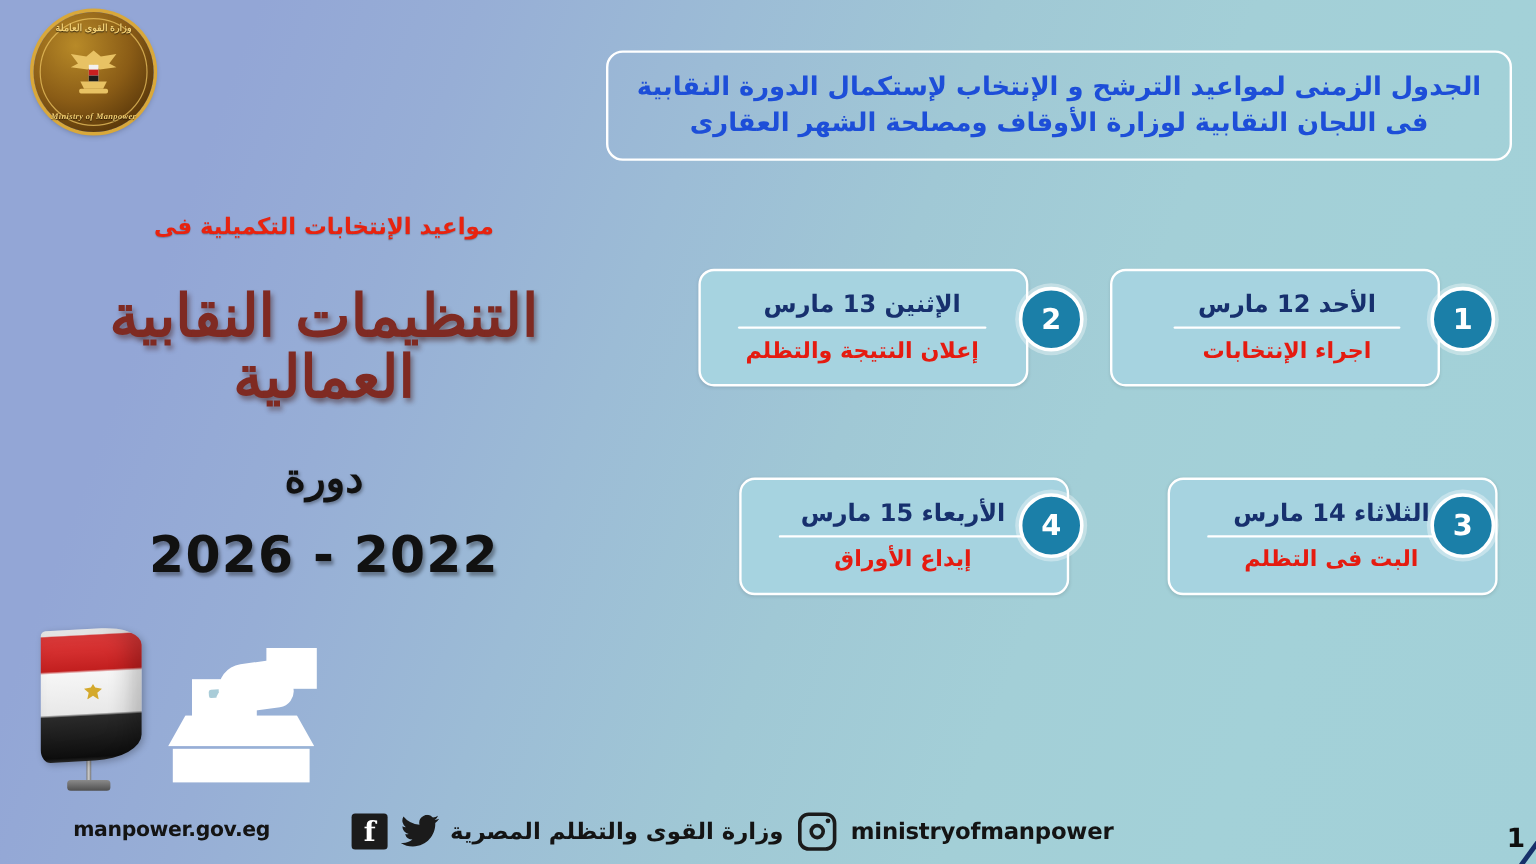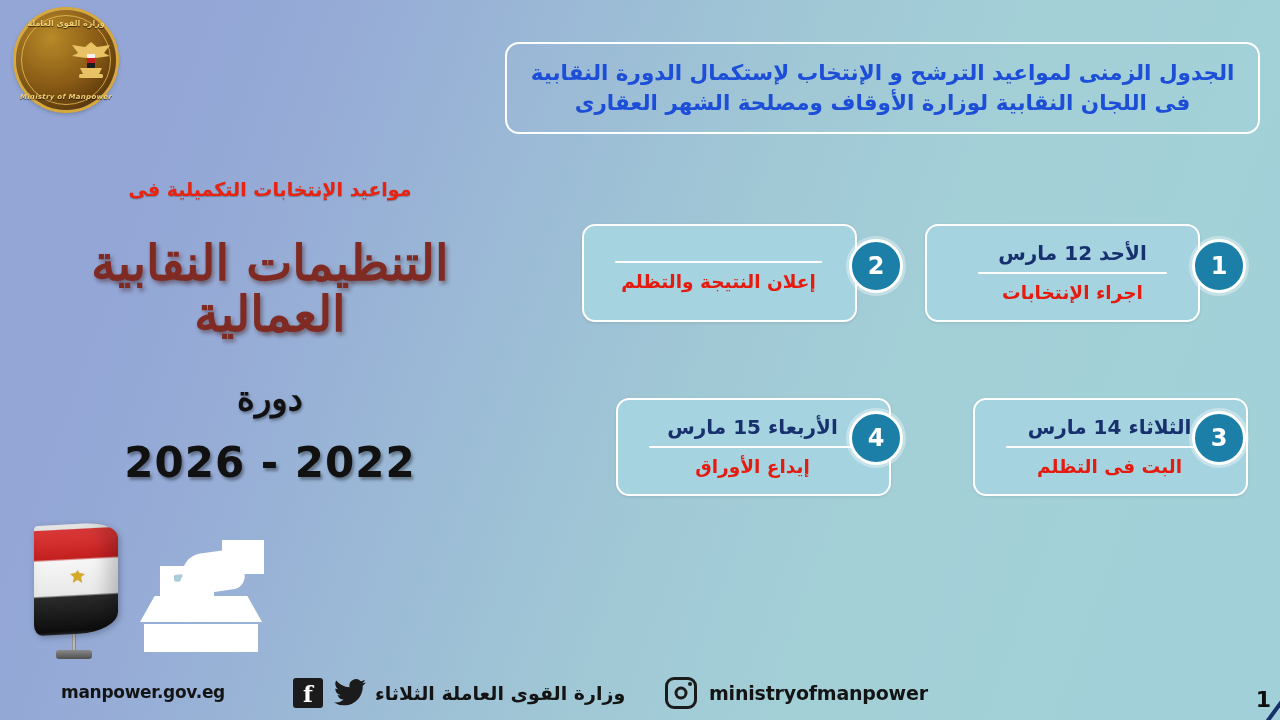--- a/index.html
+++ b/index.html
@@ -6,26 +6,26 @@
   * { margin:0; padding:0; box-sizing:border-box; }
   html, body { width:1280px; height:720px; overflow:hidden; }
   body {
     font-family: "DejaVu Sans", "Liberation Sans", sans-serif;
     background: linear-gradient(110deg, #93a6d6 0%, #93a6d6 14%, #97aed6 26%, #9cbcd6 40%, #a0c8d5 54%, #a3cfd7 68%, #a3d1d8 82%, #a2d0d8 100%);
     position: relative;
   }
 
   
   #seal {
-    position:absolute; left:16px; top:10px; width:100px; height:100px;
+    position:absolute; left:28px; top:10px; width:100px; height:100px;
     border-radius:50%;
     background:
       radial-gradient(circle at 35% 28%, #b88a28 0%, #8a5c16 48%, #5d3a0b 78%, #3d2607 100%);
     box-shadow: 0 0 0 3px #d9a83a, 0 2px 6px rgba(0,0,0,.45);
-    display:flex; align-items:center; 
+    display:flex; align-items:center; justify-content:center;font-family:Liberation Serif, serif;
   }
   #seal .ring {
     position:absolute; inset:5px; border-radius:50%;
     border:1.5px solid rgba(236,196,98,.75);
   }
   #seal .seal-ar {
     position:absolute; top:9px; left:0; right:0; text-align:center;
     font-size:8px; color:#f2cf73; letter-spacing:.4px; font-weight:bold;
     text-shadow:0 1px 1px rgba(0,0,0,.7);
   }
@@ -231,20 +231,21 @@
 </div>
 
 <div class="card" id="card-1">
   <div class="card-date">الأحد  12 مارس</div>
   <div class="card-rule"></div>
   <div class="card-task">اجراء الإنتخابات</div>
 </div>
 <div class="badge" id="badge-1">1</div>
 
 <div class="card" id="card-2">
+  <div class="card-date">الإثنين  13 مارس</div>
   <div class="card-rule"></div>
   <div class="card-task">إعلان النتيجة والتظلم</div>
 </div>
 <div class="badge" id="badge-2">2</div>
 
 <div class="card" id="card-3">
   <div class="card-date">الثلاثاء  14 مارس</div>
   <div class="card-rule"></div>
   <div class="card-task">البت فى التظلم</div>
 </div>
@@ -261,21 +262,21 @@
   <div id="site-url">manpower.gov.eg</div>
 
   <div id="fb-icon">f</div>
 
   <div id="tw-icon">
     <svg viewBox="0 0 32 28" width="32" height="28" aria-hidden="true">
       <path d="M32 3.3a12.8 12.8 0 0 1-3.8 1.05A6.6 6.6 0 0 0 31 .7a13.2 13.2 0 0 1-4.2 1.6A6.56 6.56 0 0 0 15.6 8.3 18.6 18.6 0 0 1 2.2 1.5a6.6 6.6 0 0 0 2 8.8A6.5 6.5 0 0 1 1.3 9.5v.08a6.56 6.56 0 0 0 5.26 6.43 6.6 6.6 0 0 1-2.96.11 6.57 6.57 0 0 0 6.13 4.56A13.2 13.2 0 0 1 0 23.4a18.56 18.56 0 0 0 10.06 2.95c12.07 0 18.67-10 18.67-18.67l-.02-.85A13.3 13.3 0 0 0 32 3.3z" fill="#1b1b1b"></path>
     </svg>
   </div>
 
-  <div id="social-name-ar">وزارة القوى العاملة الثلاثاء</div>
+  <div id="social-name-ar">وزارة القوى والتظلم المصرية</div>
 
   <div id="ig-icon">
     <div class="lens"></div>
     <div class="dot"></div>
   </div>
   <div id="ig-handle">ministryofmanpower</div>
 
   <div id="corner-slash"></div>
   <div id="page-number">1</div>
 </div>

